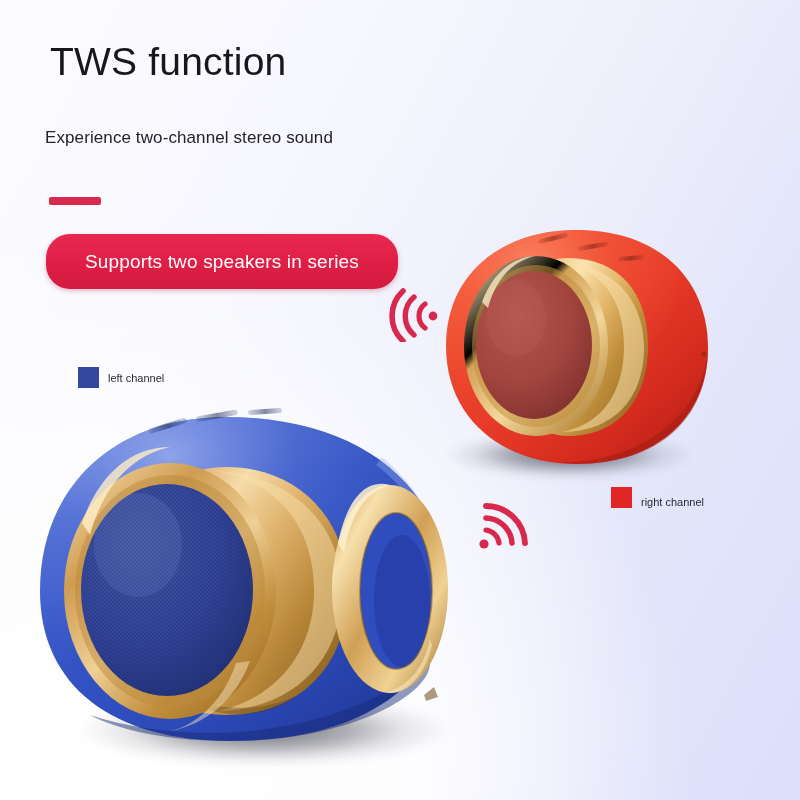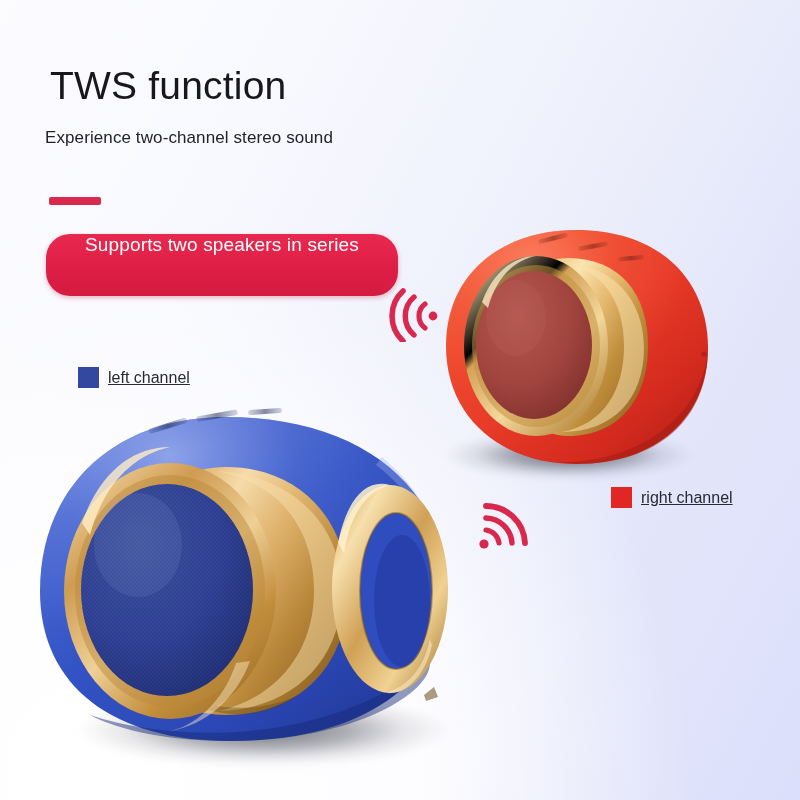--- a/index.html
+++ b/index.html
@@ -15,53 +15,53 @@
     overflow:hidden;
     background:
       radial-gradient(120% 110% at 12% 96%, #ffffff 0%, #fdfdff 34%, rgba(255,255,255,0) 62%),
       linear-gradient(118deg, #fcfcff 0%, #f7f8fe 30%, #eceefb 58%, #e2e5fa 78%, #dcdffb 100%);
   }
 
   
   .headline {
     position:absolute; left:50px; top:40px;
     font-size:39px; font-weight:400; color:#17171c;
-    letter-spacing:0.2px; white-space:nowrap;margin-top:24px;
+    letter-spacing:0.2px; white-space:nowrap;
   }
   .subhead {
     position:absolute; left:45px; top:128px;
     font-size:17px; font-weight:400; color:#232329;
     letter-spacing:0.1px; white-space:nowrap;
   }
   .accent-dash {
     position:absolute; left:49px; top:197px;
     width:52px; height:8px; border-radius:2px;
     background:#d9294f;
   }
   .pill {
     position:absolute; left:46px; top:234px;
-    width:352px; height:62px;
+    width:352px; height:55px;
     border-radius:24px;
     background:linear-gradient(180deg,#e8294f 0%,#df1e45 55%,#d41b40 100%);
     box-shadow:0 2px 5px rgba(190,25,60,0.30);
-    display:flex; align-items:flex-start; justify-content:center;
+    display:flex; align-items:center; justify-content:center;
   }
   .pill-label {
     font-size:19px; color:#ffffff; font-weight:400;
     letter-spacing:0.15px; white-space:nowrap;
   }
 
   
   .legend { position:absolute; display:flex; align-items:center; gap:9px; }
   .legend.left  { left:78px;  top:367px; }
-  .legend.right { left:611px; top:487px; }
+  .legend.right { left:611px; top:487px;align-items:flex-end; }
   .legend-swatch { width:21px; height:21px; flex:0 0 auto; }
   .legend.left  .legend-swatch { background:#33499f; }
   .legend.right .legend-swatch { background:#e02726; }
-  .legend-label { font-size:16px; color:#2a2a33; white-space:nowrap;text-decoration:underline; }
+  .legend-label { font-size:11px; color:#2a2a33; white-space:nowrap; }
 
   
   .signal { position:absolute; }
   .signal.near-red  { left:388px; top:288px; width:56px; height:54px; }
   .signal.near-blue { left:473px; top:497px; width:60px; height:58px; }
 
   
   .speaker { position:absolute; }
   .sp-shadow {
     position:absolute; border-radius:50%;

